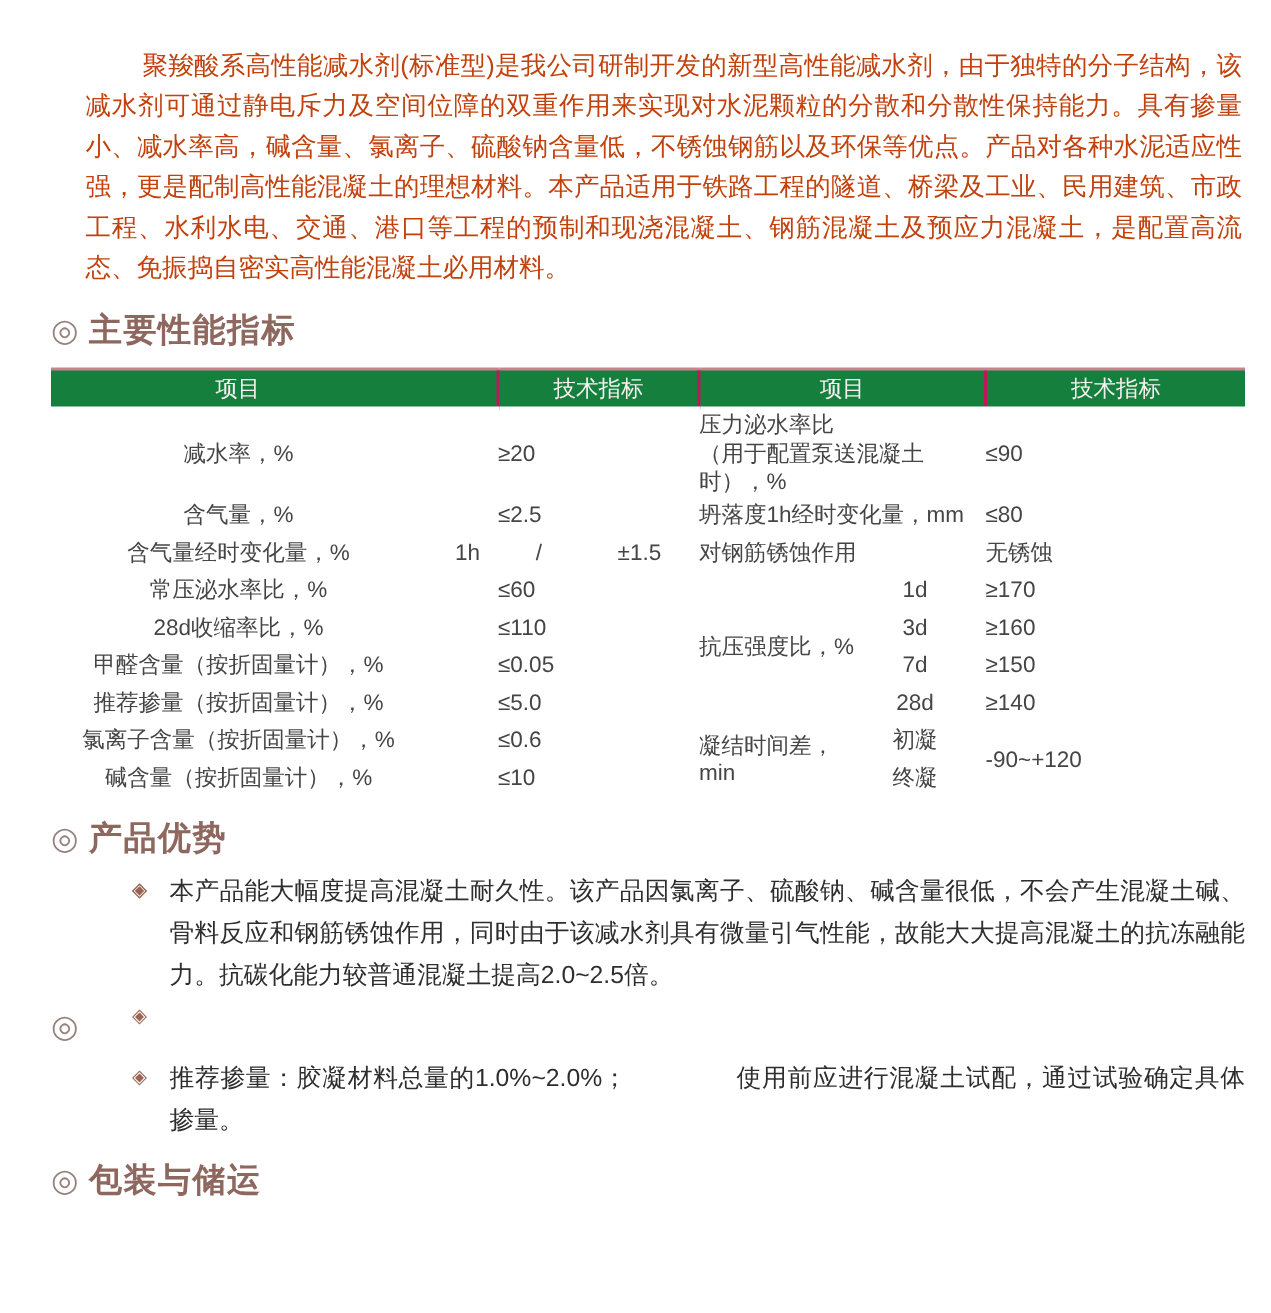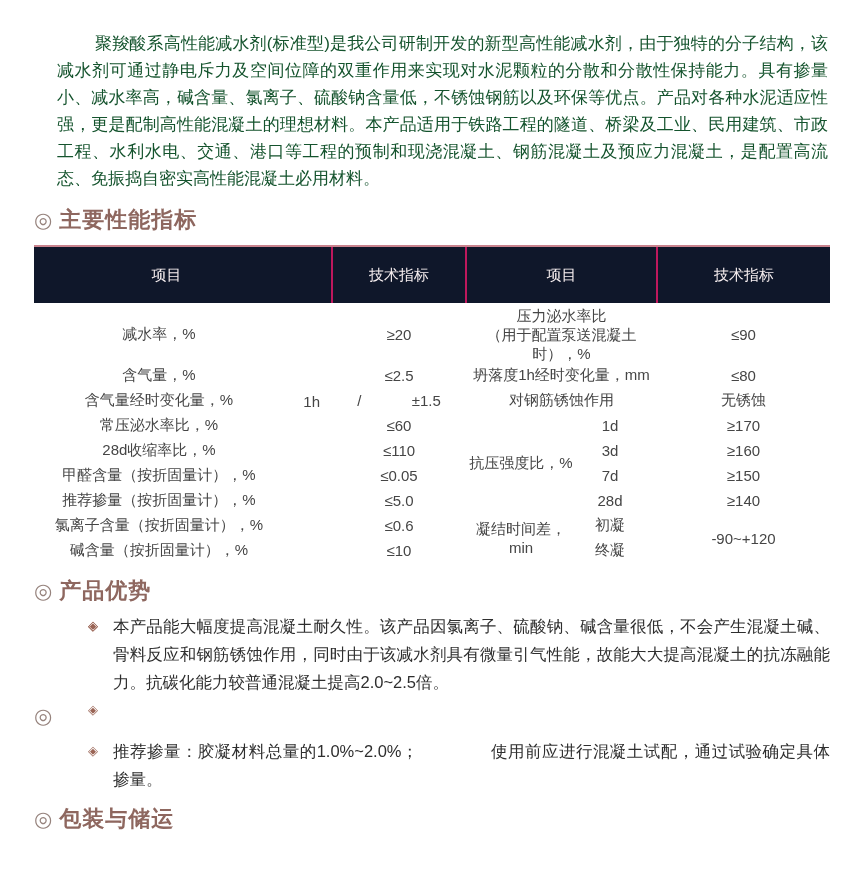--- a/index.html
+++ b/index.html
@@ -12,57 +12,57 @@
     color:#2c2c2c;
     box-sizing:border-box;
   }
   
   .intro{
     margin:30px 19px 1px 57px;
     text-indent:38px;
     font-size:17px;
     line-height:27px;
     text-align:justify;
-    color:#14532d;
+    color:#c2410c;
   }
   
   .section-heading{
     display:flex;align-items:center;gap:7px;
     margin:14px 0 0 34px;
     font-size:22px;line-height:28px;
     font-weight:bold;color:#8e675f;letter-spacing:1px;
   }
   .section-heading .marker{
     color:#96837d;font-weight:normal;font-size:21px;
     font-family:"DejaVu Sans",sans-serif;letter-spacing:0;
   }
   
   .perf-table{
     border-collapse:collapse;table-layout:fixed;
     width:796px;margin:11px 0 0 34px;
     font-size:15px;color:#454545;
   }
   .perf-table th{
-    background:#0f172a;color:#f8f0f1;font-weight:normal;
-    height:24px;font-size:15px;padding:16px;
+    background:#15803d;color:#f8f0f1;font-weight:normal;
+    height:24px;font-size:15px;padding:0;
     border-top:2px solid #c9838e;
     border-bottom:3px solid #ffffff;
   }
   .perf-table th + th{border-left:2px solid #be185d;}
   .perf-table td{
-    text-align:center;vertical-align:middle;padding:0;
+    vertical-align:middle;padding:0;
   }
   .perf-table tbody tr{height:25px;}
   .perf-table tbody tr.row-first{height:46px;}
   .c1{text-align:center;padding-right:48px !important;}
   th.c1h{padding-right:48px;}
   td.rel{position:relative;}
   .sub-1h{position:absolute;right:12px;top:50%;transform:translateY(-50%);}
   .v-split{display:flex;justify-content:space-around;width:100%;}
-  .age-cell{text-align:right;padding-right:13px !important;}
+  .age-cell{text-align:center;padding-right:13px !important;}
   .two-line span{display:block;line-height:19px;}
   
   .bullets{list-style:none;margin:7px 0 0 88px;padding:0;width:742px;}
   .bullets li{
     position:relative;padding-left:25px;
     font-size:16.5px;line-height:28px;
     color:#2e2e2e;text-align:justify;
   }
   .diamond-icon{
     position:absolute;left:0;top:0;

